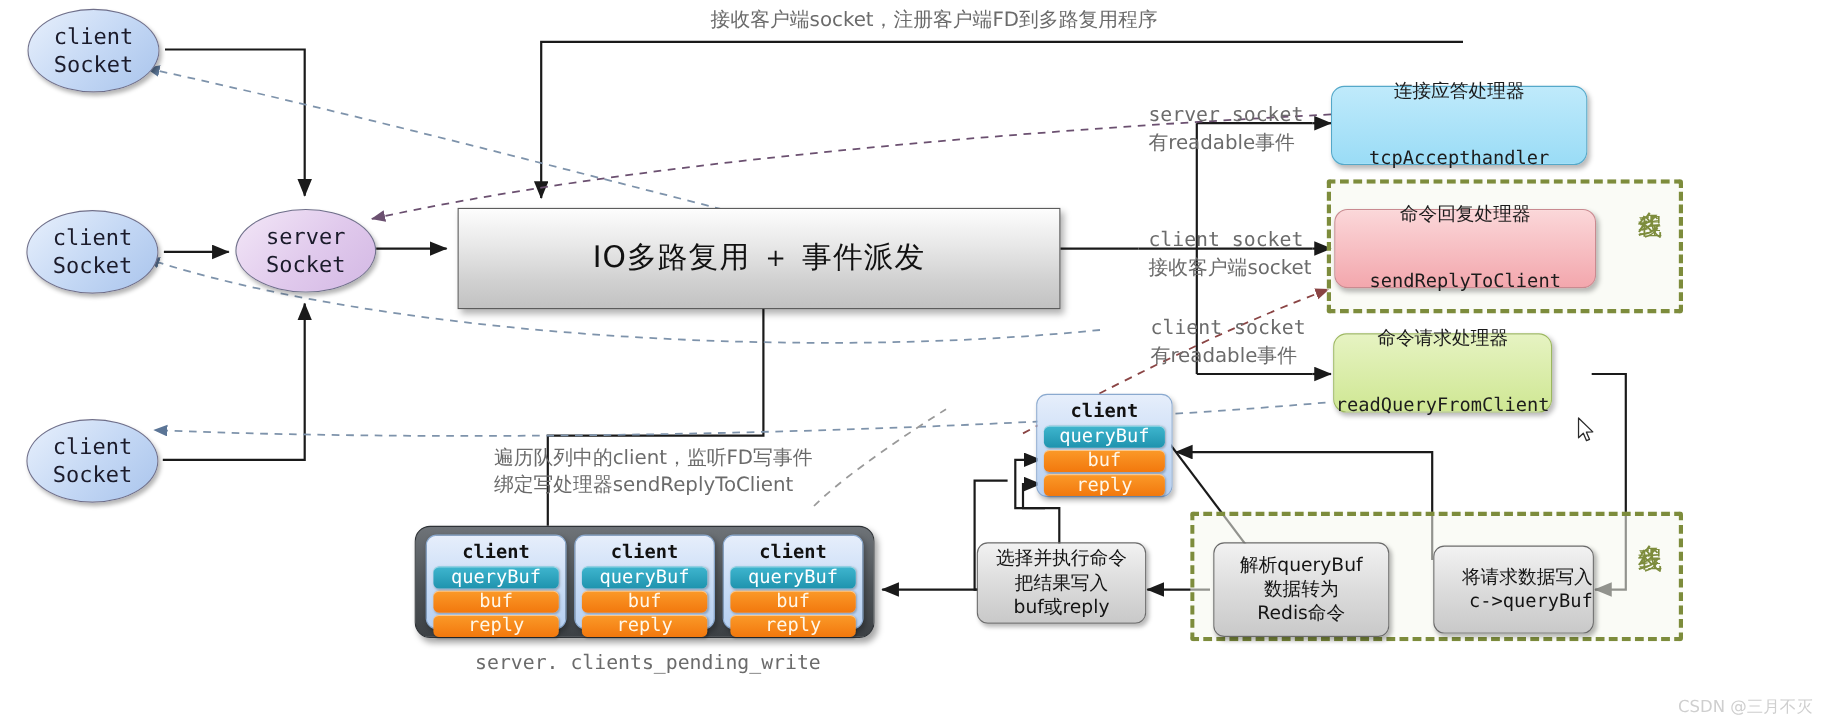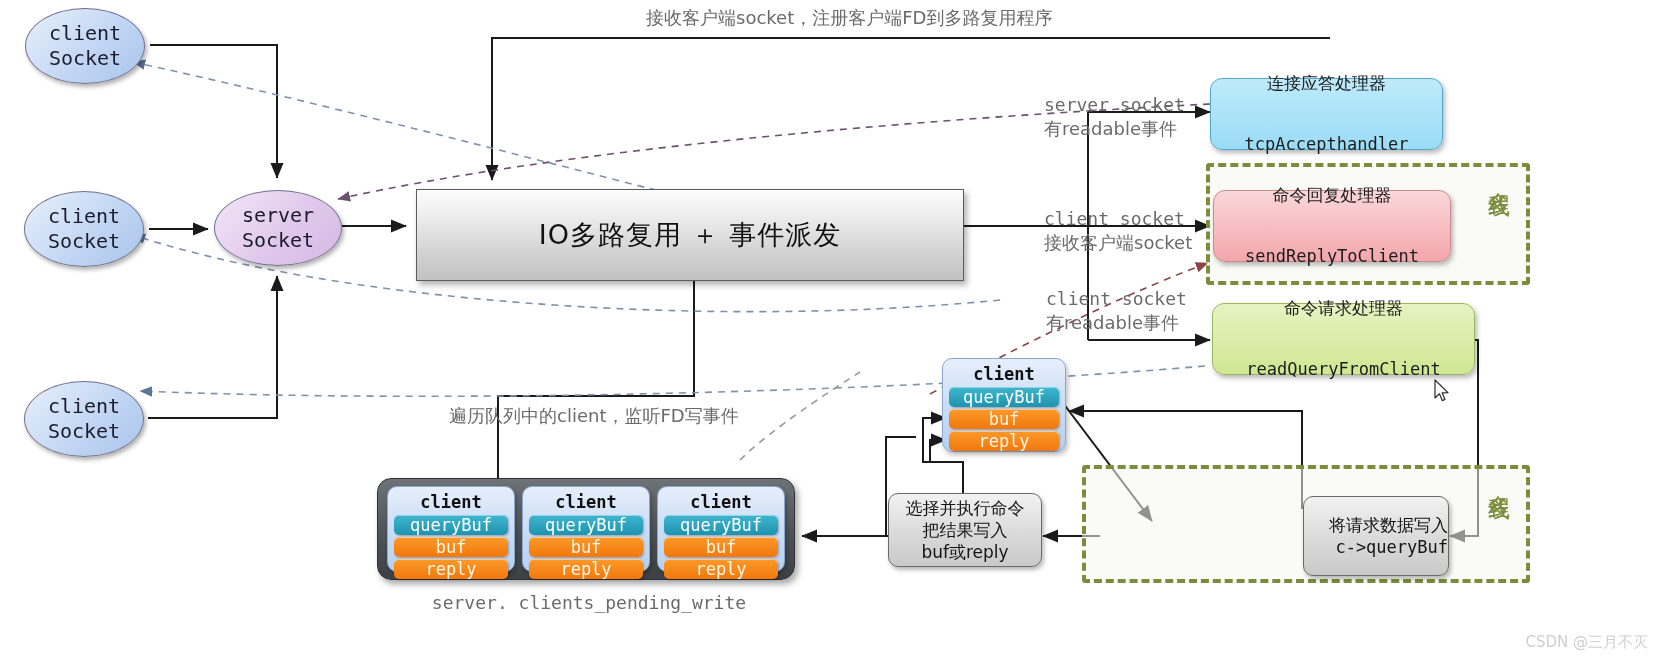--- a/index.html
+++ b/index.html
@@ -174,20 +174,21 @@
     <span class="l2">Socket</span>
   </div>
 
   <div class="node iobox">
     <span class="txt">IO多路复用 ＋ 事件派发</span>
   </div>
 
   <div class="lbl zh" style="left:646px;top:6px;">接收客户端socket，注册客户端FD到多路复用程序</div>
 
   <div class="lbl zh" style="left:449px;top:404px;">遍历队列中的client，监听FD写事件</div>
+  <div class="lbl zh" style="left:449px;top:428px;">绑定写处理器sendReplyToClient</div>
 
   <div class="lbl mono" style="left:1044px;top:94px;">server socket</div>
   <div class="lbl zh" style="left:1044px;top:117px;">有readable事件</div>
 
   <div class="lbl mono" style="left:1044px;top:208px;">client socket</div>
   <div class="lbl zh" style="left:1044px;top:231px;">接收客户端socket</div>
 
   <div class="lbl mono" style="left:1046px;top:288px;">client socket</div>
   <div class="lbl zh" style="left:1046px;top:311px;">有readable事件</div>
 
@@ -196,41 +197,46 @@
     <span class="en">tcpAccepthandler</span>
   </div>
 
   <div class="mt" style="left:1206px;top:163px;width:324px;height:122px;"></div>
   <div class="mt-label" style="left:1488px;top:175px;">多线程</div>
   <div class="node handler h-reply" style="left:1213px;top:190px;width:238px;height:72px;">
     <span class="zh">命令回复处理器</span>
     <span class="en">sendReplyToClient</span>
   </div>
 
-  <div class="node handler h-query" style="left:1212px;top:303px;width:263px;height:72px;">
+  <div class="node handler h-query" style="left:1212px;top:303px;width:199px;height:72px;">
     <span class="zh">命令请求处理器</span>
     <span class="en">readQueryFromClient</span>
   </div>
 
   <div class="mt" style="left:1082px;top:465px;width:448px;height:118px;"></div>
   <div class="mt-label" style="left:1488px;top:478px;">多线程</div>
 
   <div class="clientcard" style="left:942px;top:358px;width:124px;height:94px;">
     <div class="title">client</div>
     <div class="bar qb">queryBuf</div>
     <div class="bar bf">buf</div>
     <div class="bar rp">reply</div>
   </div>
 
   <div class="pbox" style="left:888px;top:493px;width:154px;height:74px;">
     <span>选择并执行命令</span>
     <span>把结果写入</span>
     <span>buf或reply</span>
   </div>
 
+  <div class="pbox" style="left:1103px;top:493px;width:160px;height:86px;">
+    <span>解析queryBuf</span>
+    <span>数据转为</span>
+    <span>Redis命令</span>
+  </div>
 
   <div class="pbox" style="left:1303px;top:496px;width:146px;height:80px;align-items:flex-end;">
     <span>将请求数据写入</span>
     <span class="mono">c-&gt;queryBuf</span>
   </div>
 
   <div class="pending">
     <div class="clientcard">
       <div class="title">client</div>
       <div class="bar qb">queryBuf</div>

